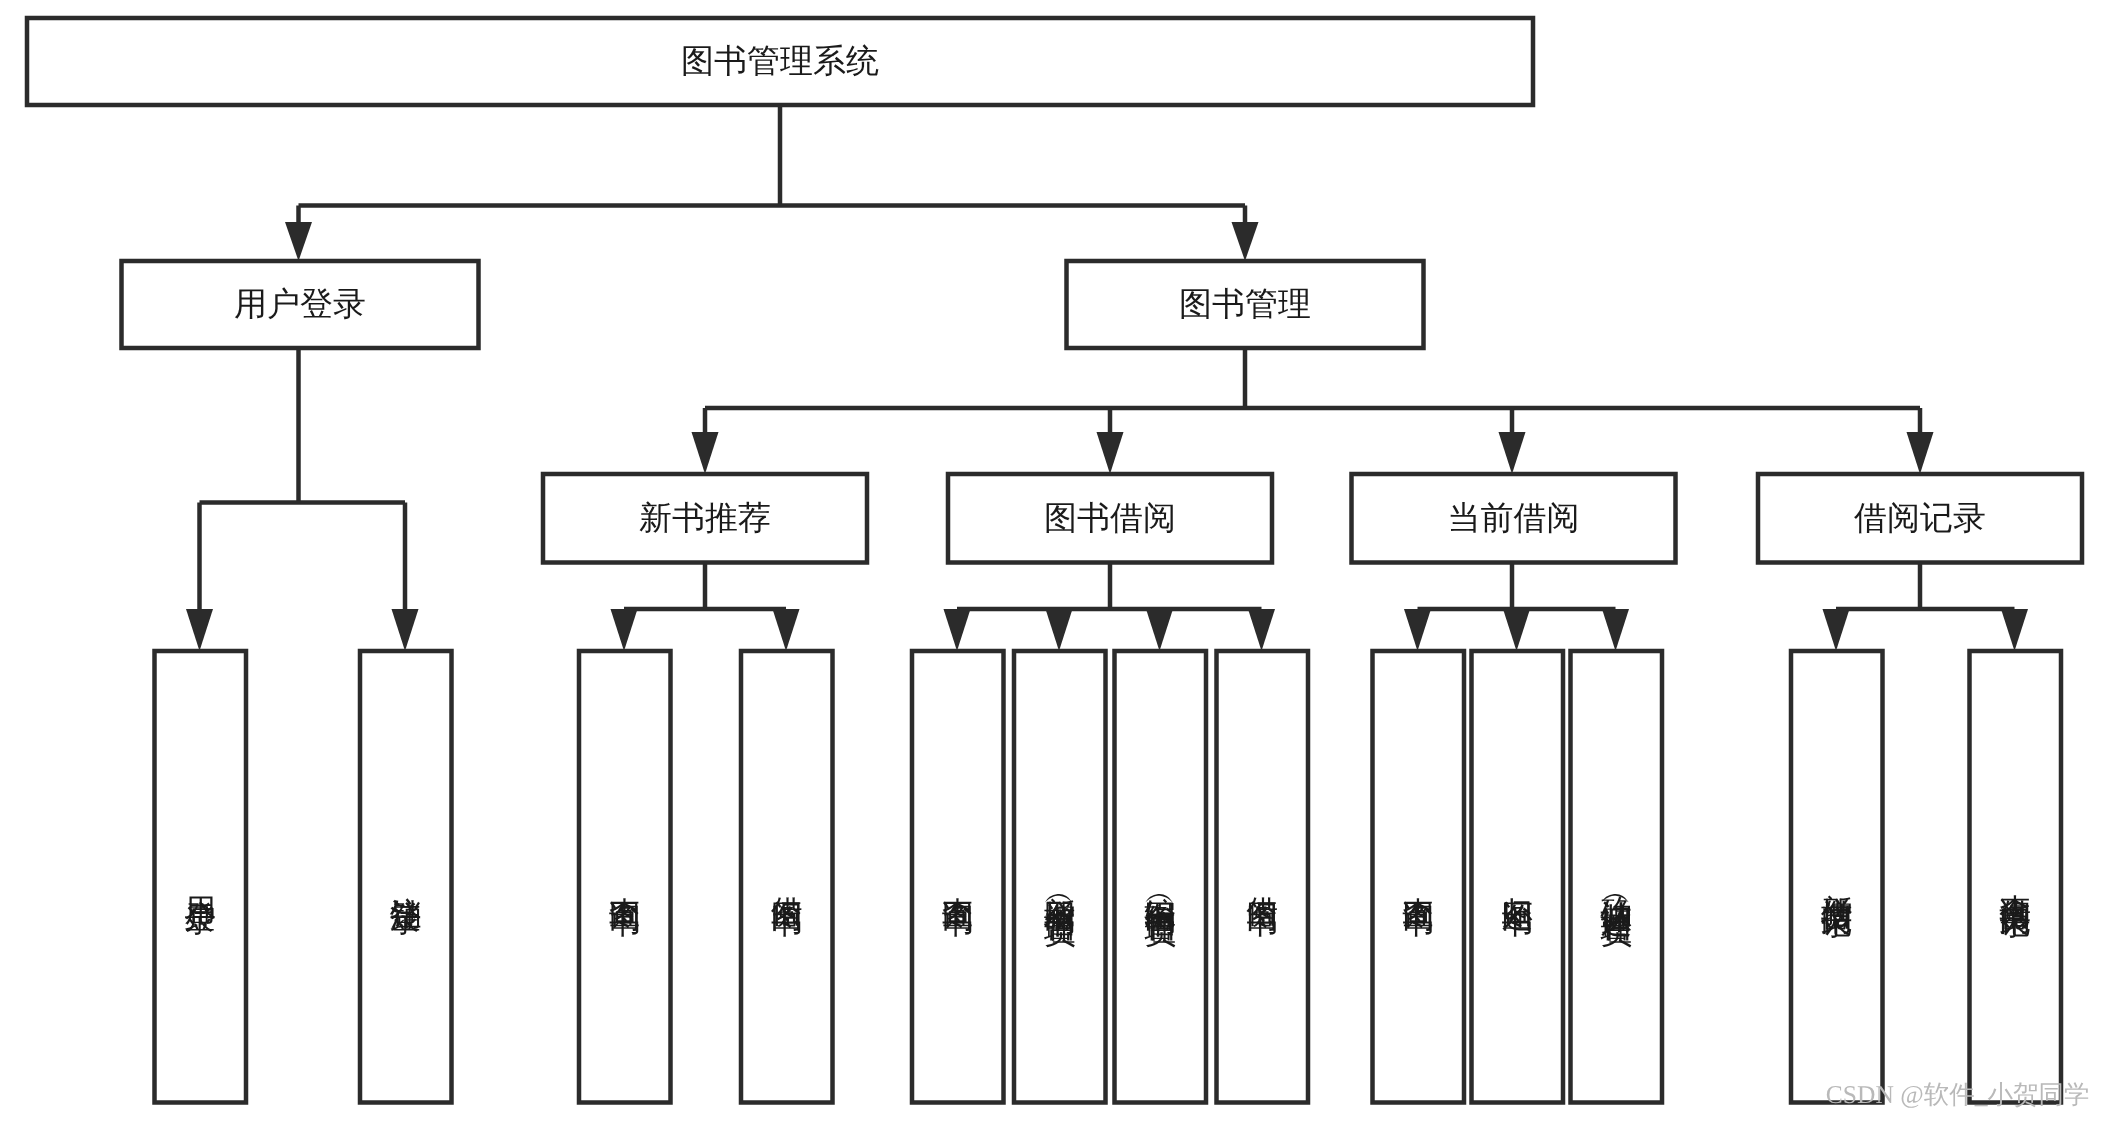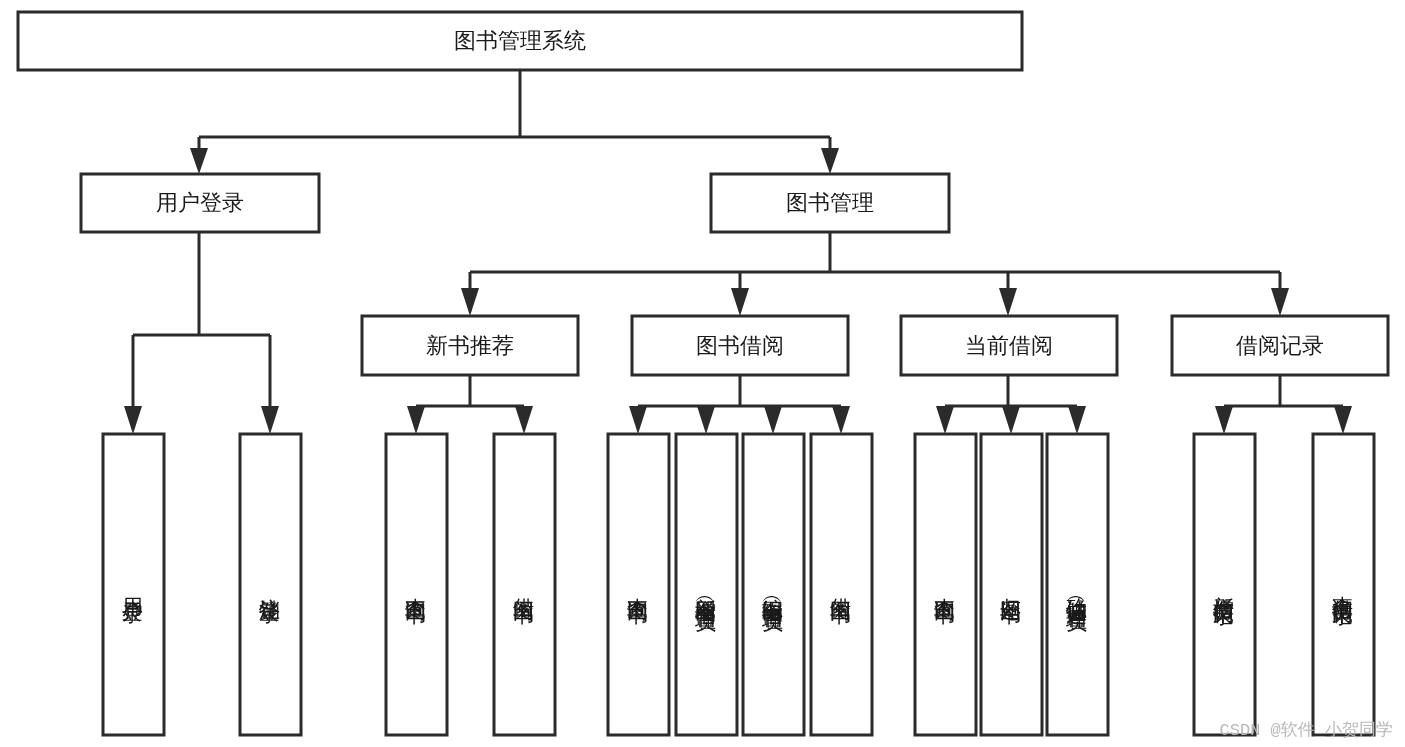--- a/index.html
+++ b/index.html
@@ -47,21 +47,21 @@
     fill: none;
   }
   .arrow-head {
     fill: #2b2b2b;
     stroke: none;
   }
   .watermark {
     position: absolute;
     right: 12px;
     bottom: 6px;
-    font-family: Liberation Mono, monospace;
+    font-family: Liberation Serif, serif;
     font-size: 17px;
     color: #b9b9b9;
     white-space: nowrap;
     pointer-events: none;
   }
 </style>
 </head>
 <body>
 
 <div id="diagram-root">

